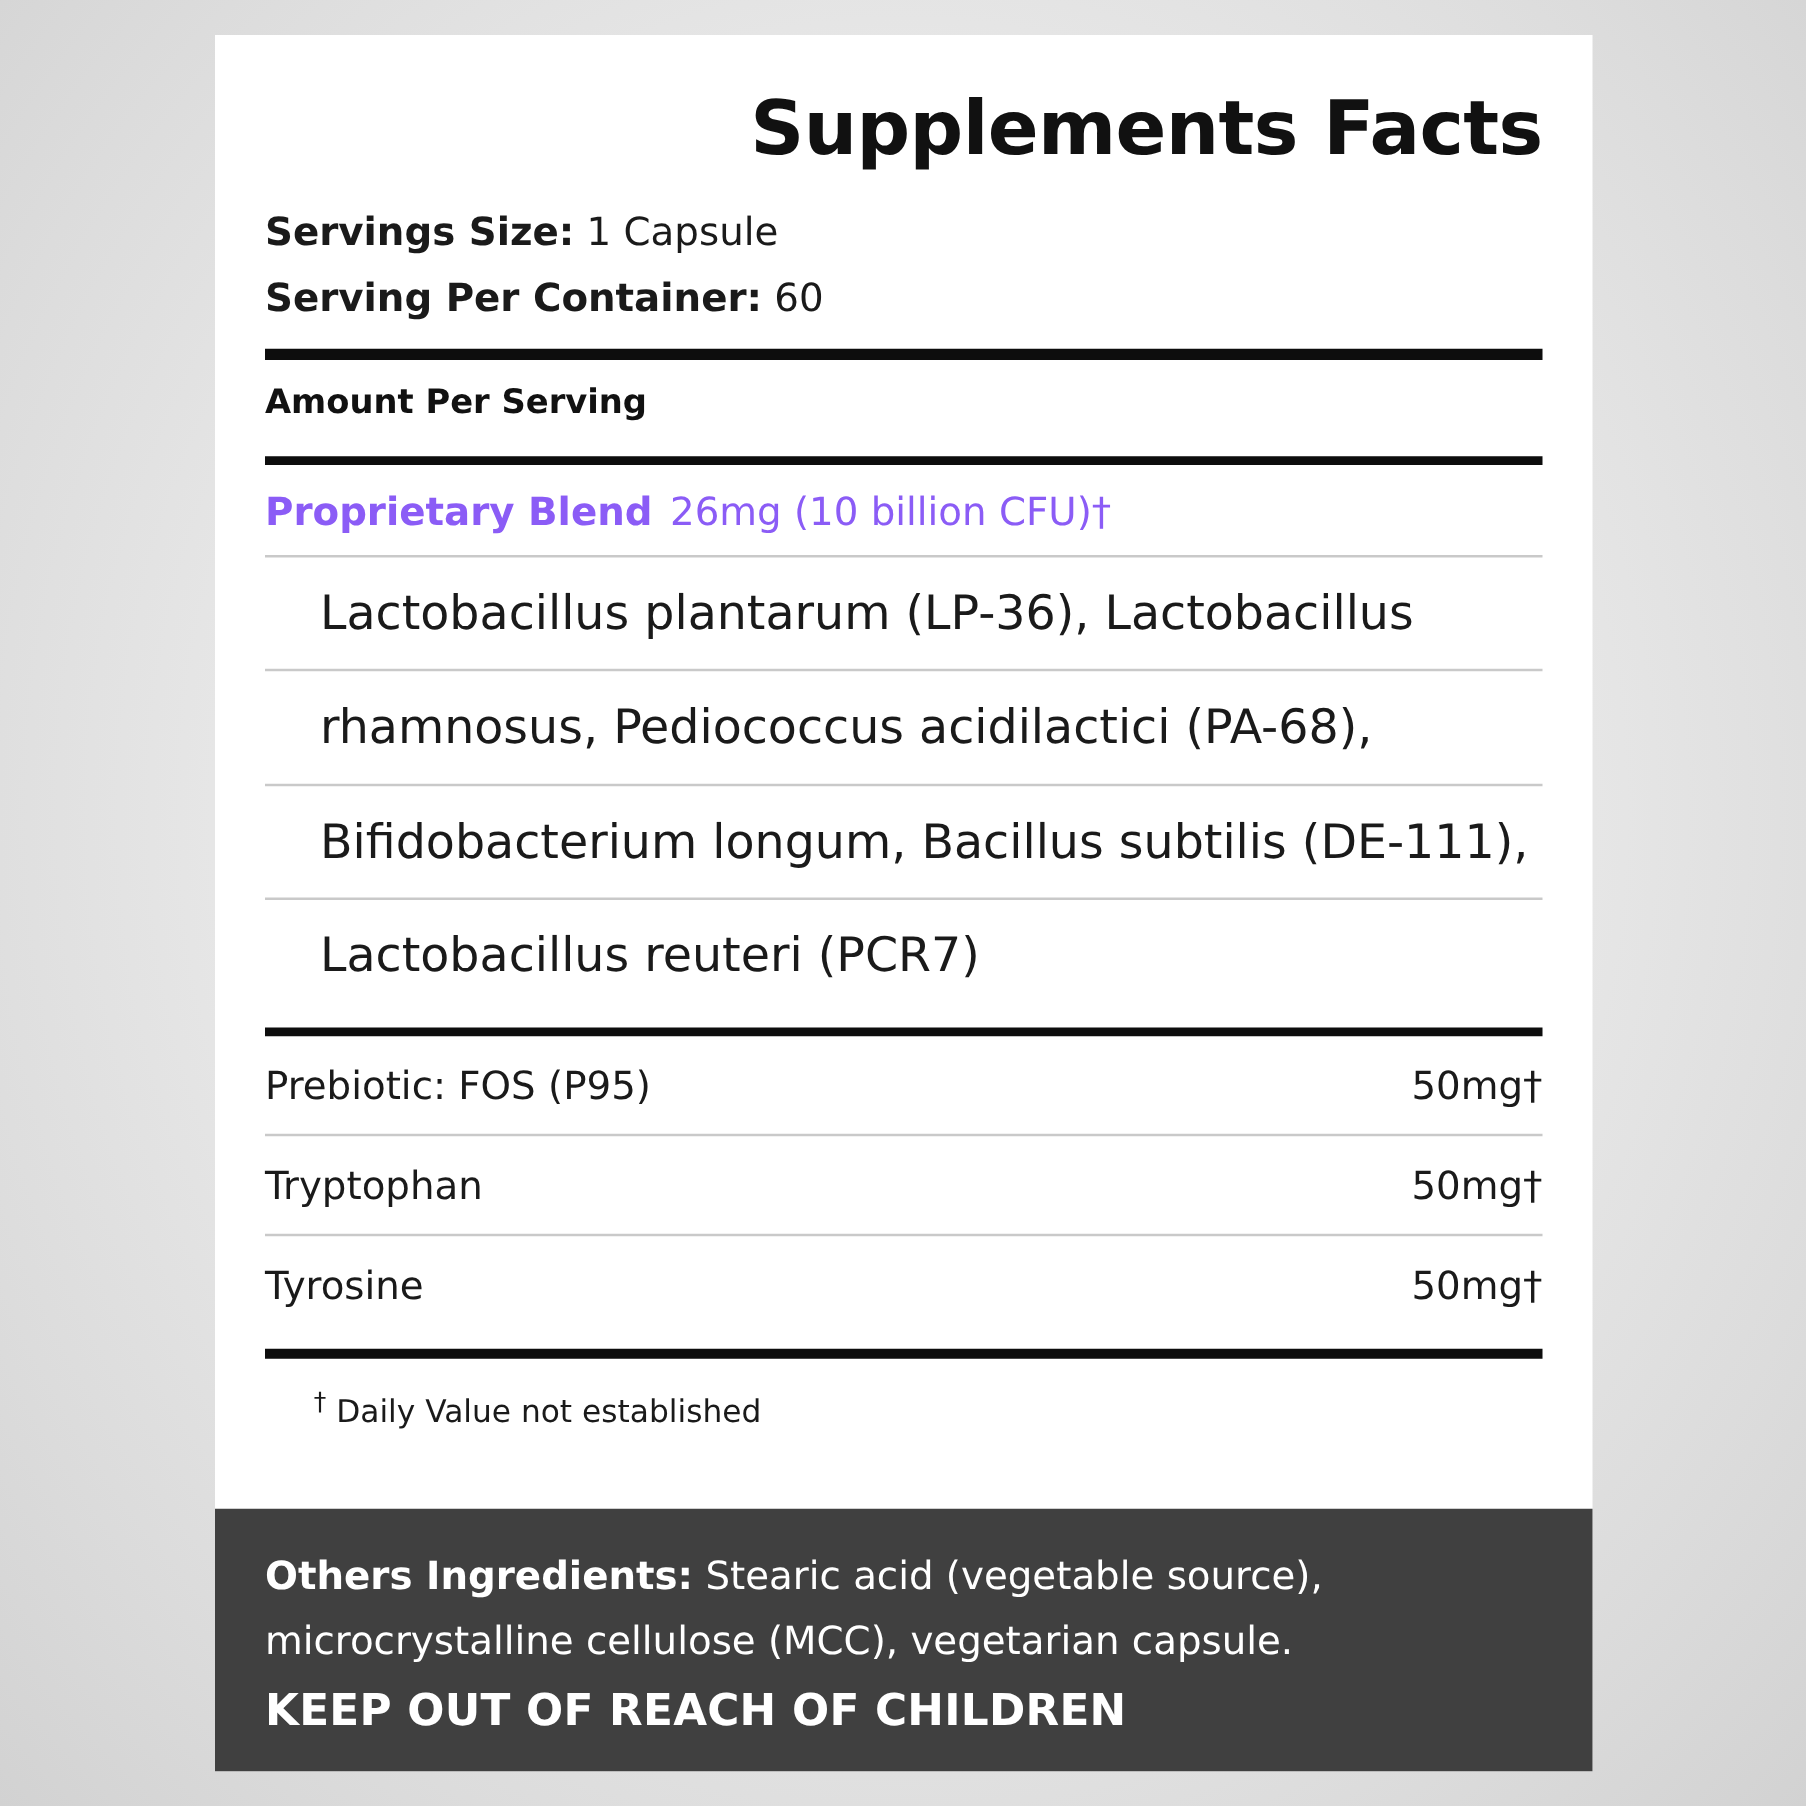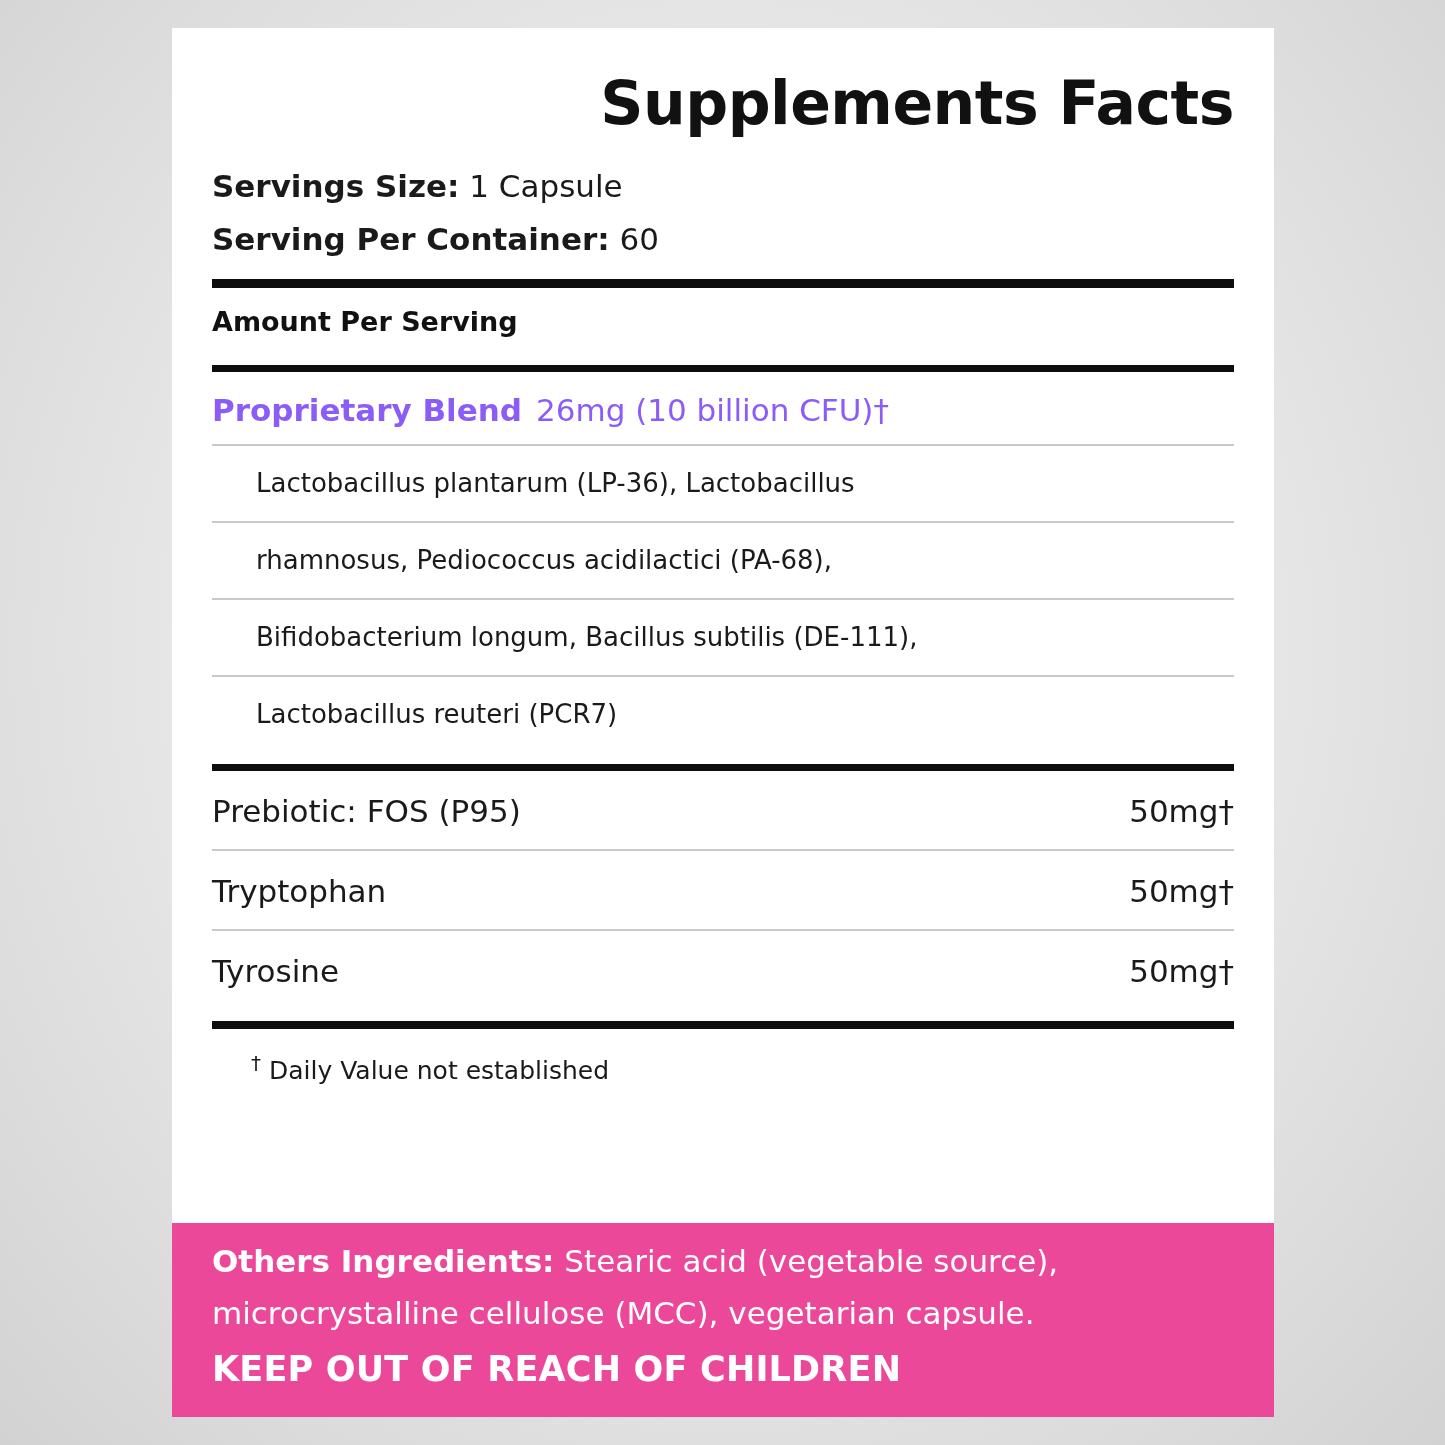--- a/index.html
+++ b/index.html
@@ -63,21 +63,21 @@
     color: #8b5cf6;
   }
   .blend-row .name {
     font-weight: 800;
   }
   .blend-row .amt {
     font-weight: 400;
     margin-left: 14px;
   }
   .sub-row {
-    font-size: 26px;
+    font-size: 38px;
     color: #1a1a1a;
     padding: 22px 0 22px 44px;
     line-height: 1.2;
   }
   .ing-row {
     display: flex;
     justify-content: space-between;
     align-items: center;
     font-size: 31px;
     color: #1a1a1a;
@@ -93,23 +93,23 @@
     margin-left: 39px;
   }
   .footnote sup {
     font-size: 20px;
   }
   .teal {
     position: absolute;
     left: 0;
     right: 0;
     bottom: 0;
-    background: #ec4899;
+    background: #404040;
     color: #ffffff;
-    padding: 12px 40px 28px 40px;
+    padding: 28px 40px 28px 40px;
     box-sizing: border-box;
   }
   .teal .others {
     font-size: 31px;
     line-height: 1.68;
   }
   .teal .others b {
     font-weight: 800;
   }
   .teal .keep {

